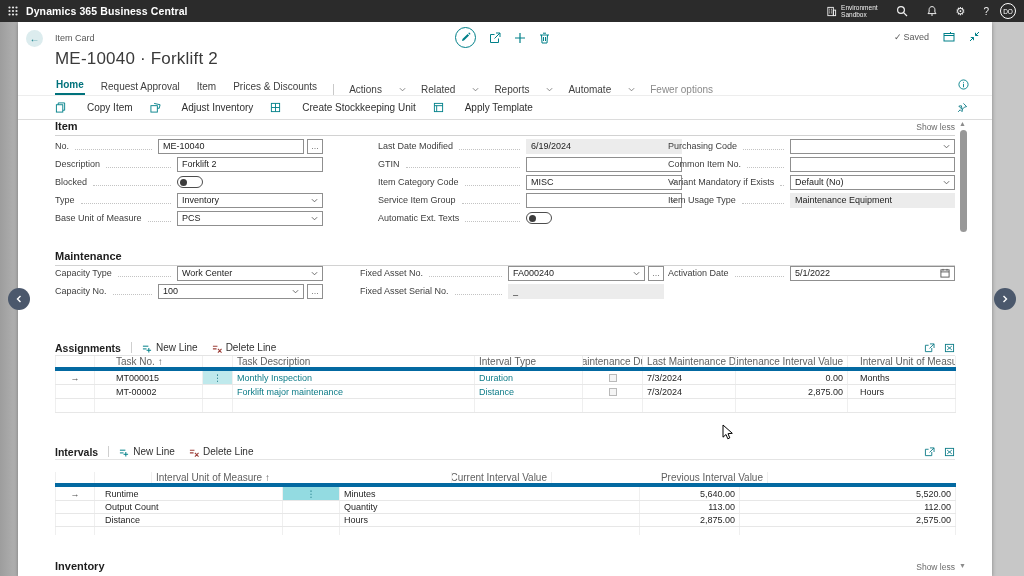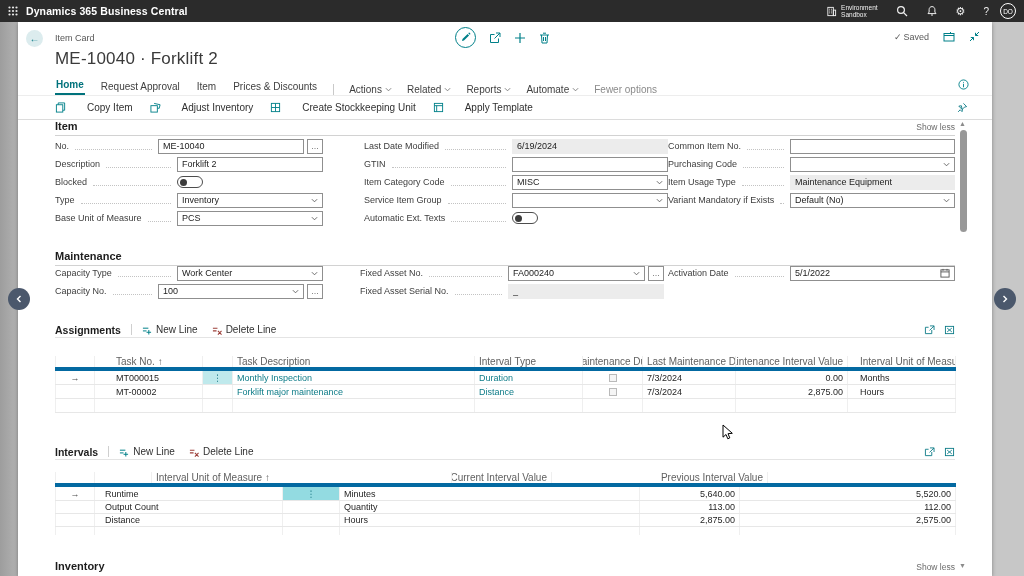--- a/index.html
+++ b/index.html
@@ -34,21 +34,21 @@
   #hdr-center{left:437px;top:5px;display:flex;align-items:center;gap:13px;color:#008089}
   #edit-circle{width:21px;height:21px;border:1px solid #008089;border-radius:50%;display:flex;align-items:center;justify-content:center}
   #hdr-right{left:876px;top:9px;display:flex;align-items:center;gap:14px}
   #saved-ind{font-size:9px;color:#5a5a5a;display:flex;align-items:center;gap:2px}
   #page-title{left:37px;top:27px;font-size:17px;color:#3a3a3a;letter-spacing:.2px}
 
   
   #tabs{left:37px;top:53px;height:20px;display:flex;align-items:flex-end;gap:15px;font-size:10px;color:#3f3f3f}
   .tab{cursor:pointer;padding:3px 1px;white-space:nowrap}
   .tab.active{color:#00727c;border-bottom:2px solid #00727c;font-weight:bold}
-  .menu-tab{display:flex;align-items:center;gap:3px;cursor:pointer;white-space:nowrap}
+  .menu-tab{display:flex;align-items:center;gap:17px;cursor:pointer;white-space:nowrap}
   .tab-divider{width:1px;height:11px;background:#c9c9c9}
   .dim{color:#8a8a8a}
   #tabs-underline{left:0;top:73px;width:974px;height:1px;background:#ededed}
   #info-btn{left:940px;top:57px;color:#008089;cursor:pointer}
 
   
   #cmdbar{left:37px;top:76px;height:19px;display:flex;align-items:center;gap:17px;font-size:10px;color:#303030}
   .cmd{display:flex;align-items:center;gap:21px;cursor:pointer;white-space:nowrap}
   #cmd-underline{left:0;top:97px;width:974px;height:1px;background:#dcdcdc}
   #pin-btn{left:939px;top:80px;color:#0e7c88;cursor:pointer}
@@ -344,21 +344,21 @@
         <span class="leader"></span>
       <div class="ctl w1">
           <span class="val">PCS</span>
           <svg class="caret" width="7" height="5" viewBox="0 0 8 5" stroke="currentColor" fill="none" stroke-width="1">
             <path d="M1 1l3 3 3-3"></path>
           </svg>
         </div>
     </div>
   </div>
 
-  <div class="fcol" style="left:346px;top:115px;width:304px">
+  <div class="fcol" style="left:360px;top:115px;width:304px">
     <div class="field">
       <span class="flabel">Last Date Modified</span>
         <span class="leader"></span>
       <div class="ctl w2 ro">
           <span class="val">6/19/2024</span>
         </div>
     </div>
     <div class="field">
       <span class="flabel">GTIN</span>
         <span class="leader"></span>
@@ -392,51 +392,51 @@
       <div style="width:156px">
           <div class="toggle">
             <div class="knob"></div>
           </div>
         </div>
     </div>
   </div>
 
   <div class="fcol" style="left:650px;top:115px;width:287px">
     <div class="field">
-      <span class="flabel">Common Item No.</span>
+      <span class="flabel">Purchasing Code</span>
         <span class="leader"></span>
       <div class="ctl w3">
           <span class="val"></span>
-        </div>
-    </div>
-    <div class="field">
-      <span class="flabel">Purchasing Code</span>
+          <svg class="caret" width="7" height="5" viewBox="0 0 8 5" stroke="currentColor" fill="none" stroke-width="1">
+            <path d="M1 1l3 3 3-3"></path>
+          </svg>
+        </div>
+    </div>
+    <div class="field">
+      <span class="flabel">Common Item No.</span>
         <span class="leader"></span>
       <div class="ctl w3">
           <span class="val"></span>
+        </div>
+    </div>
+    <div class="field">
+      <span class="flabel">Variant Mandatory if Exists</span>
+        <span class="leader"></span>
+      <div class="ctl w3">
+          <span class="val">Default (No)</span>
           <svg class="caret" width="7" height="5" viewBox="0 0 8 5" stroke="currentColor" fill="none" stroke-width="1">
             <path d="M1 1l3 3 3-3"></path>
           </svg>
         </div>
     </div>
     <div class="field">
       <span class="flabel">Item Usage Type</span>
         <span class="leader"></span>
       <div class="ctl w3 ro">
           <span class="val">Maintenance Equipment</span>
-        </div>
-    </div>
-    <div class="field">
-      <span class="flabel">Variant Mandatory if Exists</span>
-        <span class="leader"></span>
-      <div class="ctl w3">
-          <span class="val">Default (No)</span>
-          <svg class="caret" width="7" height="5" viewBox="0 0 8 5" stroke="currentColor" fill="none" stroke-width="1">
-            <path d="M1 1l3 3 3-3"></path>
-          </svg>
         </div>
     </div>
   </div>
 
   <div class="section-head" style="top:228px">
     <span class="section-title">Maintenance</span>
   </div>
 
   <div class="fcol" style="left:37px;top:242px;width:268px">
     <div class="field">
@@ -490,21 +490,21 @@
       <div class="ctl w3">
           <span class="val">5/1/2022</span>
         <svg width="10" height="10" viewBox="0 0 11 11" stroke="#555" fill="none" stroke-width="1">
             <rect x="1" y="2" width="9" height="8"></rect>
             <path d="M1 4.3h9M3.3 1v2M7.7 1v2"></path>
           </svg>
       </div>
     </div>
   </div>
 
-  <div class="part-head" style="top:300px">
+  <div class="part-head" style="top:318px">
     <span class="part-title">Assignments</span>
     <span class="part-divider"></span>
     <span class="line-cmd">
       <svg class="teal" width="10" height="10" viewBox="0 0 11 11" stroke="currentColor" fill="none" stroke-width="1.1">
           <path d="M1 3.5h6M1 6.5h4M7.5 5.5v5M5 8h5"></path>
         </svg>
       <span>New Line</span>
     </span>
     <span class="line-cmd">
       <svg width="10" height="10" viewBox="0 0 11 11" stroke="#9c3f39" fill="none" stroke-width="1.2">

